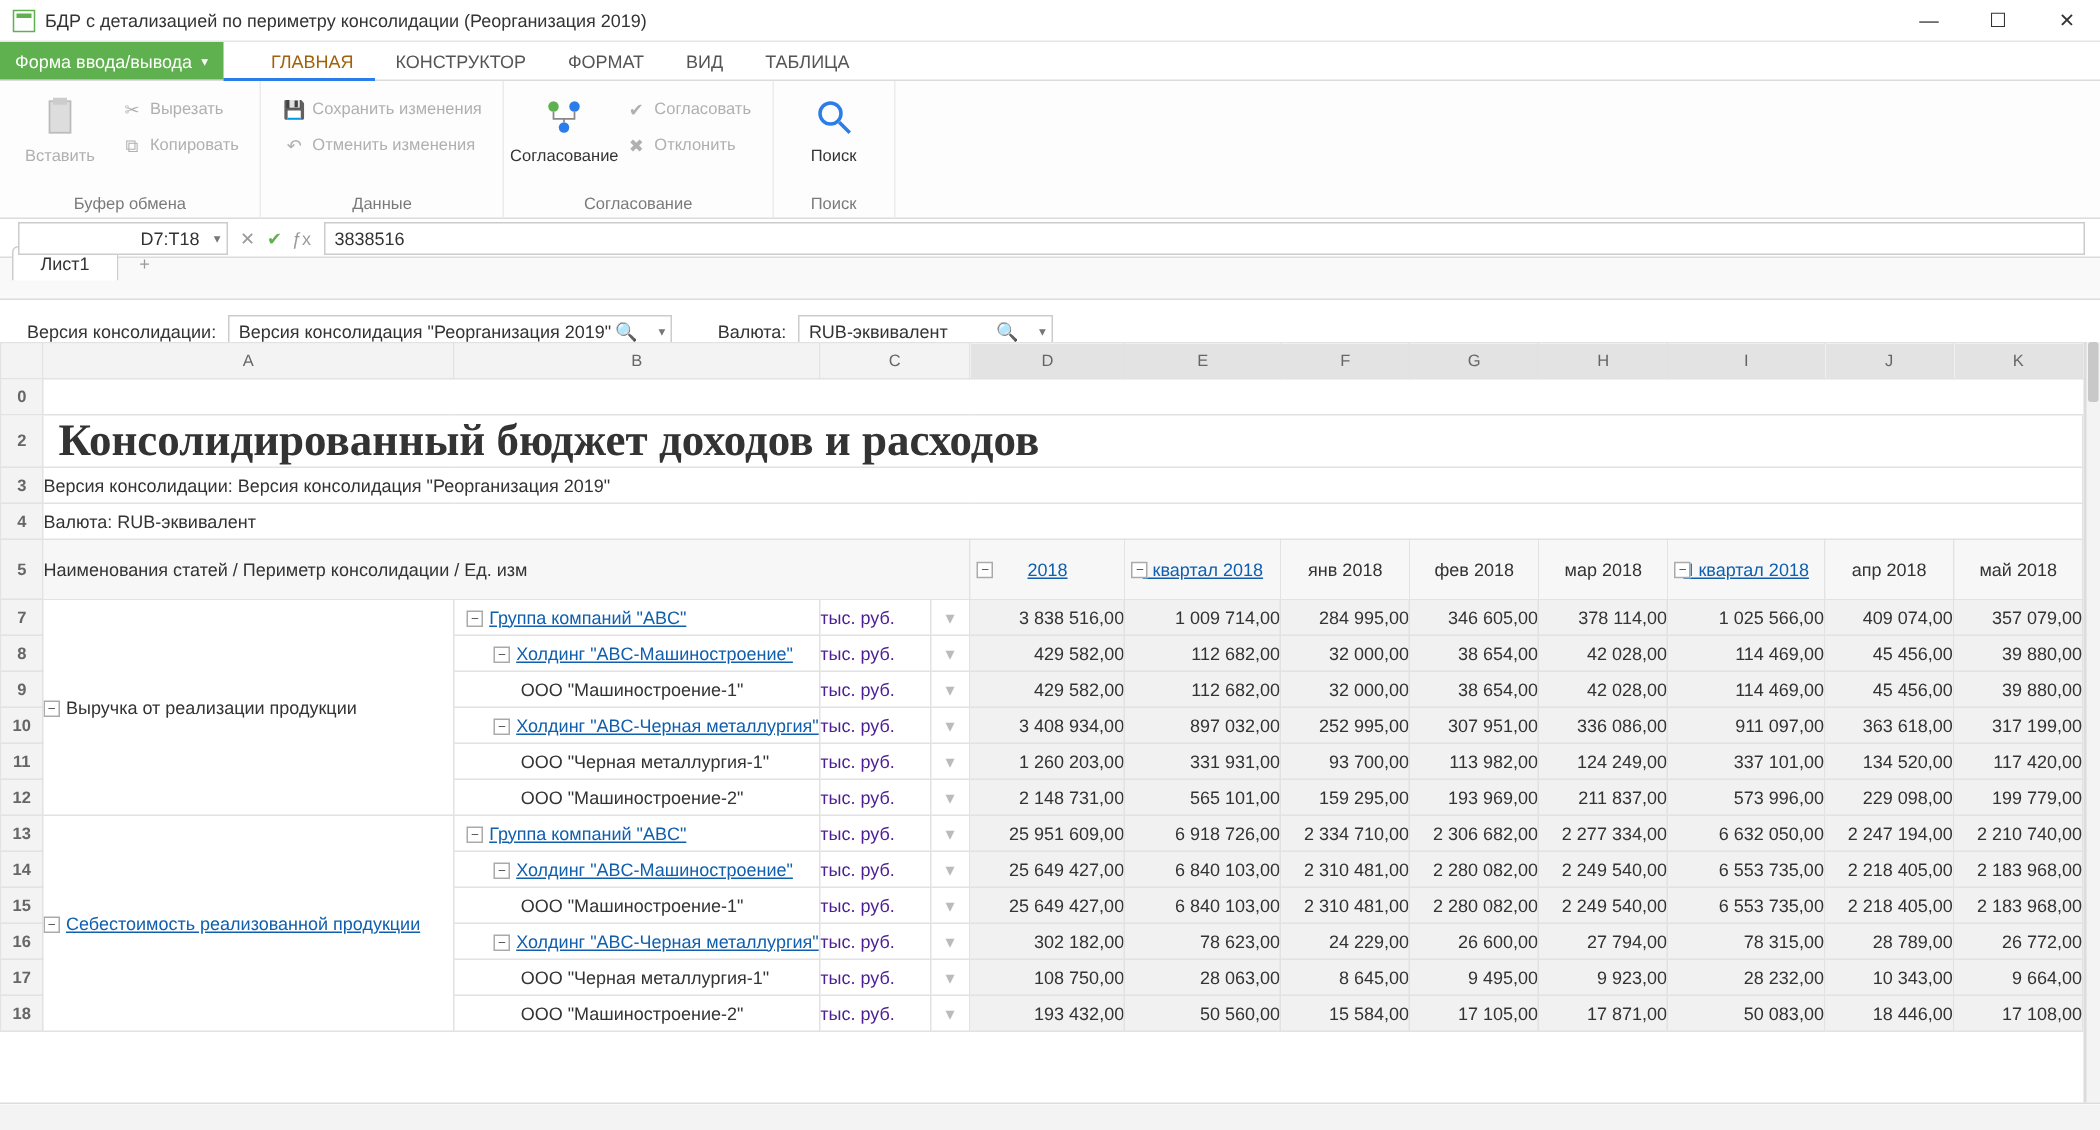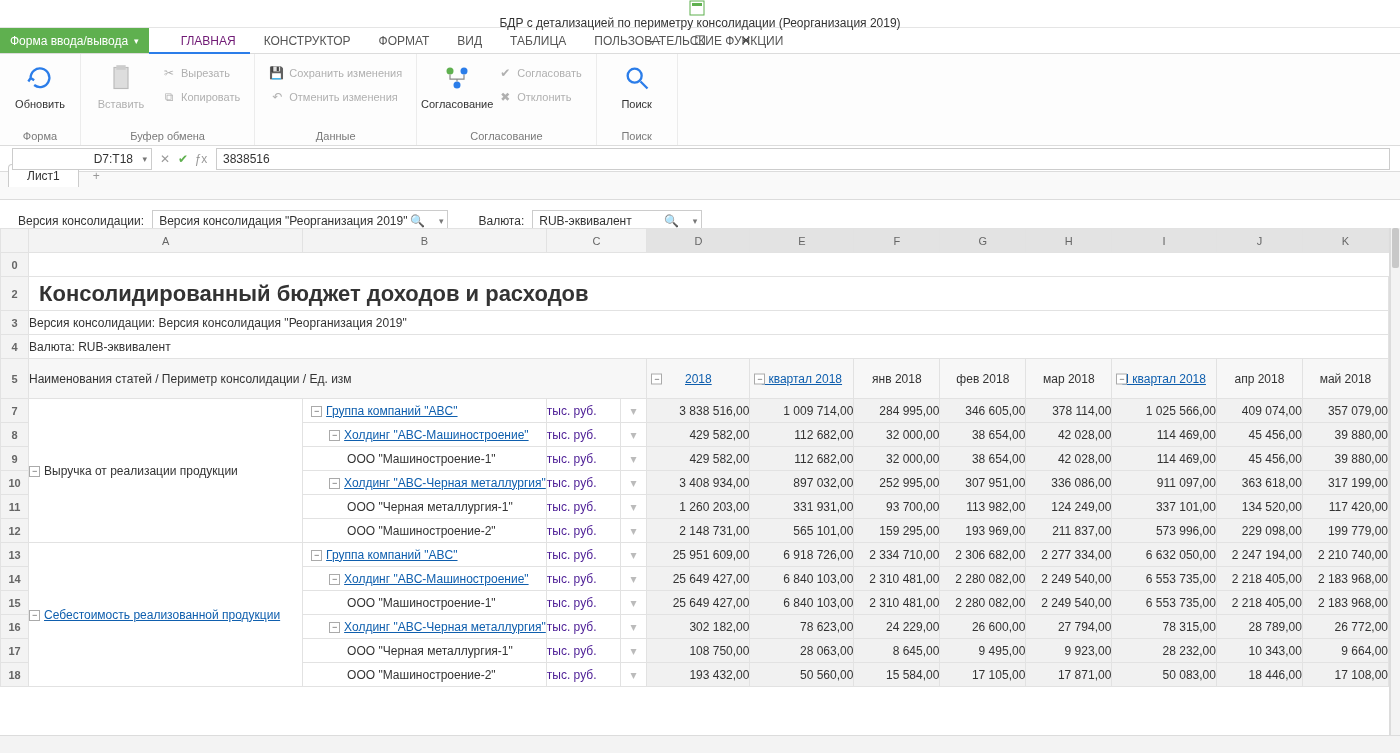--- a/index.html
+++ b/index.html
@@ -1,30 +1,30 @@
 <!DOCTYPE html>
 <html><head>
 <meta charset="utf-8">
 <style>
 * { box-sizing: border-box; margin: 0; padding: 0; }
 body { font-family: "Segoe UI", Tahoma, sans-serif; font-size: 12px; color: #333; background: #fff; overflow: hidden; }
 
 
-.titlebar { display: flex; align-items: center; height: 28px; padding: 0 8px; background: #fff; border-bottom: 1px solid #e5e5e5; flex-direction: column; }
+.titlebar { display: flex; align-items: center; height: 28px; padding: 0 8px; background: #fff; border-bottom: 1px solid #e5e5e5; }
 .titlebar .title-icon { width: 16px; height: 16px; margin-right: 6px; }
 .titlebar .title { flex: 1; font-size: 12px; color: #333; }
 .titlebar .win-controls { display: flex; gap: 18px; align-items: center; }
 .titlebar .win-btn { width: 28px; height: 20px; display: flex; align-items: center; justify-content: center; cursor: pointer; font-size: 13px; }
 
 
 .ribbon-tabs { display: flex; align-items: stretch; height: 26px; background: #fff; border-bottom: 1px solid #dcdcdc; }
 .mode-btn { background: #5fb04f; color: #fff; display: flex; align-items: center; padding: 0 10px; font-size: 12px; cursor: pointer; }
 .mode-btn::after { content: "▾"; margin-left: 6px; font-size: 9px; }
 .rtab { display: flex; align-items: center; padding: 0 14px; font-size: 12px; color: #555; cursor: pointer; position: relative; }
-.rtab.active { color: #701a75; padding-left: 32px; }
+.rtab.active { color: #a16207; padding-left: 32px; }
 .rtab.active::after { content: ""; position: absolute; left: 0; right: 0; bottom: -1px; height: 2px; background: #2b7de9; }
 
 
 .ribbon { display: flex; background: #fdfdfd; border-bottom: 1px solid #dcdcdc; height: 92px; }
 .rgroup { display: flex; flex-direction: column; border-right: 1px solid #ececec; padding: 4px 10px 2px; }
 .rgroup-body { display: flex; align-items: flex-start; flex: 1; gap: 6px; }
 .rgroup-title { text-align: center; font-size: 11px; color: #7a7a7a; padding: 2px 0 1px; }
 .big-btn { display: flex; flex-direction: column; align-items: center; justify-content: flex-start; width: 60px; padding-top: 4px; cursor: pointer; }
 .big-btn.disabled { color: #b0b0b0; cursor: default; }
 .big-btn .icon32 { width: 32px; height: 32px; display:flex; align-items:center; justify-content:center; }
@@ -56,21 +56,21 @@
 .pcombo .pc-drop { position: absolute; right: 4px; color: #777; font-size: 9px; }
 
 
 .sheet-wrap { position: absolute; top: 228px; left: 0; right: 10px; bottom: 18px; overflow: hidden; background:#fff; border-right:1px solid #dcdcdc;}
 .grid { border-collapse: collapse; table-layout: fixed; }
 .grid th, .grid td { border: 1px solid #e2e2e2; font-size: 12px; padding: 0; height: 24px; overflow: hidden; white-space: nowrap; }
 .grid .colhead { background: #f3f3f3; text-align: center; color: #666; font-weight: normal; height: 20px; font-size:11px;}
 .grid .colhead.sel { background: #e3e3e3; }
 .grid .rowhead { background: #f3f3f3; text-align: center; color: #666; width: 32px; font-size:11px;}
 .grid .corner { background: #f3f3f3; width: 32px; }
-.big-title { font-size: 22px; font-weight: 600; padding-left: 10px; }
+.big-title { font-size: 30px; font-weight: 600; padding-left: 10px; font-family: Liberation Serif, serif; }
 .sub { padding-left: 10px; color: #333; border: none; }
 .hdr-cell { background: #f7f7f7; text-align: center; font-weight: normal; position: relative; padding: 0 4px;}
 .hdr-cell .collapse-ico { position:absolute; left:4px; top:50%; transform:translateY(-50%); font-size:9px; color:#555; border:1px solid #aaa; width:11px; height:11px; display:flex; align-items:center; justify-content:center; line-height:1; background:#fff;}
 .hdr-link { color: #0f5fae; text-decoration: underline; }
 .row-label { padding-left: 10px; }
 .row-label.link { color: #0f5fae; text-decoration: underline; }
 .row-label .collapse-ico { font-size:9px; color:#555; border:1px solid #aaa; width:11px; height:11px; display:inline-flex; align-items:center; justify-content:center; line-height:1; background:#fff; margin-right:4px; vertical-align:middle;}
 .cell-unit { text-align: left; padding-right: 6px; color:#4c1d95; }
 .cell-filter { text-align:center; color:#bbb; }
 .cell-num { text-align: right; padding-right: 8px; font-variant-numeric: tabular-nums; }
@@ -107,37 +107,23 @@
 </div>
 
 <div class="ribbon-tabs">
   <div class="mode-btn">Форма ввода/вывода</div>
   <div id="rtabs" style="display: contents;"></div>
 <div class="rtab active">ГЛАВНАЯ</div>
     <div class="rtab">КОНСТРУКТОР</div>
     <div class="rtab">ФОРМАТ</div>
     <div class="rtab">ВИД</div>
     <div class="rtab">ТАБЛИЦА</div>
-    <div class="rtab">ПОЛЬЗОВАТЕЛЬСКИЕ ФУНКЦИИ</div>
   </div>
 
 <div class="ribbon">
-  <div class="rgroup">
-    <div class="rgroup-body">
-      <div class="big-btn">
-        <span class="icon32">
-          <svg width="28" height="28" viewBox="0 0 24 24">
-              <path fill="none" stroke="#2b7de9" stroke-width="2" d="M4 12a8 8 0 1 1 3 6M4 12l-2 3M4 12l3 2"></path>
-            </svg>
-        </span>
-        <span class="lbl">Обновить</span>
-      </div>
-    </div>
-    <div class="rgroup-title">Форма</div>
-  </div>
 
   <div class="rgroup">
     <div class="rgroup-body">
       <div class="big-btn disabled">
         <span class="icon32">
           <svg width="28" height="28" viewBox="0 0 24 24">
               <rect x="6" y="3" width="12" height="18" fill="#ddd" stroke="#bbb"></rect>
               <rect x="8" y="1" width="8" height="4" fill="#ccc"></rect>
             </svg>
         </span>

